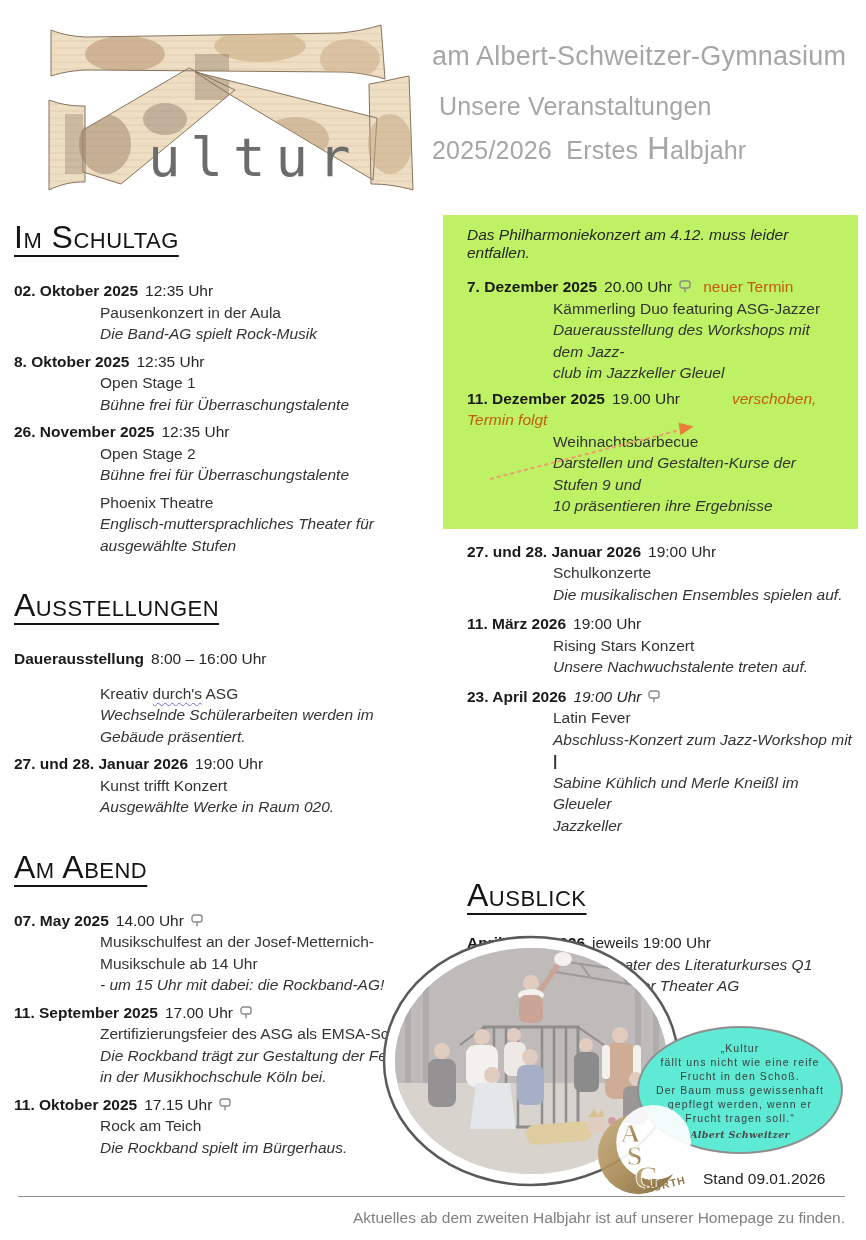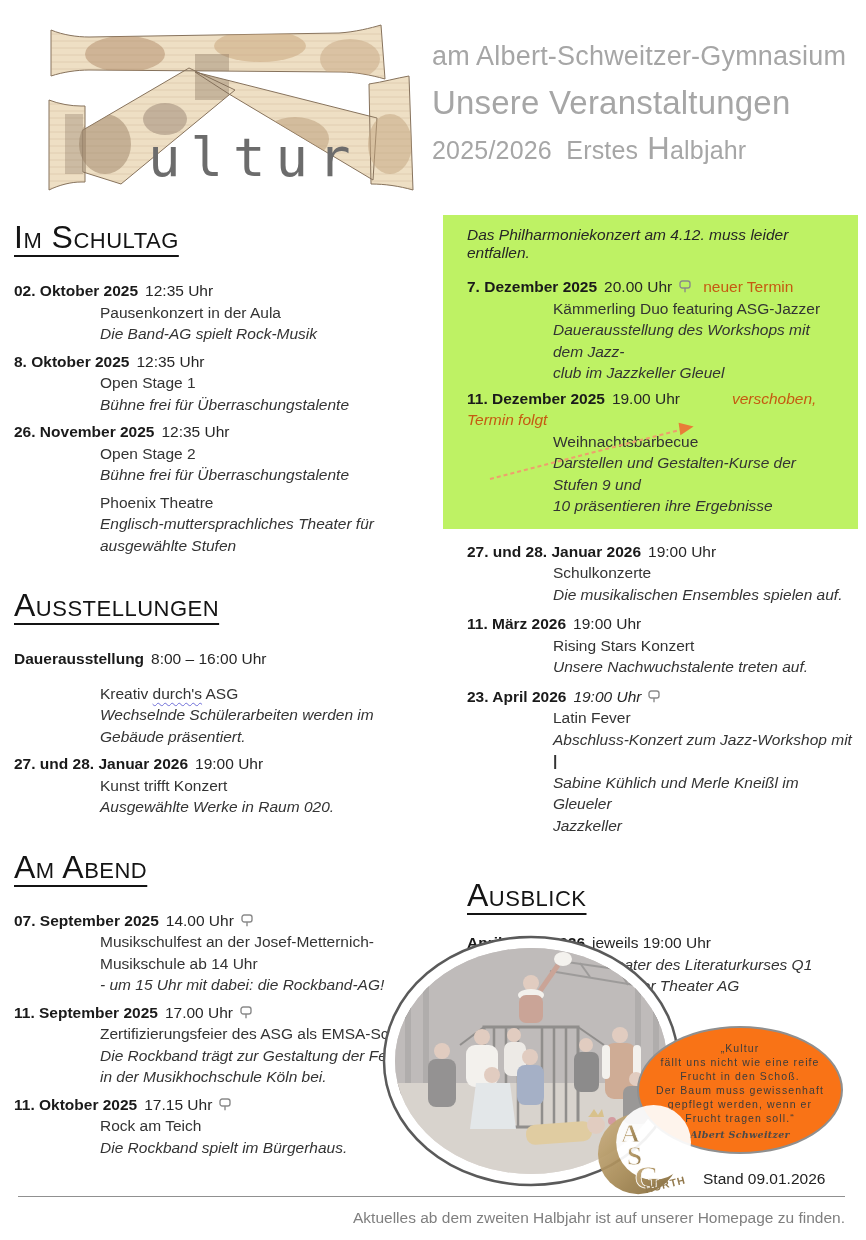--- a/index.html
+++ b/index.html
@@ -5,21 +5,21 @@
   html,body{margin:0;padding:0;}
   body{width:866px;height:1240px;position:relative;background:#ffffff;
        font-family:"Liberation Sans",sans-serif;color:#262626;overflow:hidden;}
 
   
   #k-logo{position:absolute;left:45px;top:24px;width:376px;height:172px;}
   #logo-word{position:absolute;left:148px;top:126px;font-family:"DejaVu Sans Mono",monospace;
              font-size:54px;letter-spacing:10px;color:#6c6c6c;}
   .hdr-line{position:absolute;left:432px;color:#a6a6a6;letter-spacing:0.2px;}
   #title1{top:41px;font-size:27px;}
-  #title2{top:84px;font-size:33px;}
+  #title2{top:92px;font-size:25px;margin-left:7px;}
   #title3{top:131px;font-size:25px;}
   .hword{display:inline-block;margin-left:9px;}
   .hword::first-letter{font-size:31px;}
 
   
   #left-col{position:absolute;left:14px;top:218px;width:422px;}
   #right-col{position:absolute;left:443px;top:215px;width:415px;box-sizing:border-box;}
 
   h2.section-heading{font-weight:400;font-variant:small-caps;font-size:32px;line-height:38px;
       color:#141414;margin:0 0 24px 0;letter-spacing:0.5px;
@@ -49,21 +49,21 @@
   #notice-box{background:#bef264;padding:11px 14px 8px 24px;position:relative;margin-bottom:12px;}
   #notice-box .event{margin-bottom:4px;}
   .notice{font-style:italic;font-size:15.5px;margin-bottom:14px;color:#262626;}
   #arrow-svg{position:absolute;left:44px;top:204px;width:215px;height:66px;pointer-events:none;}
   .rc-indent{margin-left:24px;}
   .rc-indent .event{margin-bottom:8px;}
 
   
   #photo{position:absolute;left:380px;top:933px;width:302px;height:256px;z-index:1;}
   #bubble{position:absolute;left:637px;top:1026px;width:202px;height:124px;z-index:3;
-          background:#f97316;border:2px solid #8f8f8f;border-radius:50%;
+          background:#5eead4;border:2px solid #8f8f8f;border-radius:50%;
           display:flex;flex-direction:column;justify-content:center;align-items:center;
           text-align:center;color:#3c3c3c;}
   #bubble .q-line{font-size:10.5px;line-height:14px;letter-spacing:1.1px;}
   #bubble .attribution{margin-top:4px;font-family:"DejaVu Serif",serif;font-style:italic;
           font-weight:700;font-size:9.5px;letter-spacing:0.3px;color:#4a4a4a;}
   #badge{position:absolute;left:596px;top:1104px;width:96px;height:94px;z-index:4;}
   #stand{position:absolute;left:703px;top:1170px;font-size:15.5px;color:#222222;z-index:5;}
 
   
   #footer-rule{position:absolute;left:18px;top:1196px;width:827px;border-top:1.5px solid #909090;}
@@ -162,21 +162,21 @@
             <div class="line italic">Ausgewählte Werke in Raum 020.</div>
           </div>
         </div>
       </div>
   </section>
 
   <section id="sec-am-abend">
     <h2 class="section-heading">Am Abend</h2>
     <div>
         <div class="event">
-          <div class="event-head"><span class="date">07. September 2025</span><span class="time">14.00 Uhr</span><svg class="vm" width="12" height="13" viewBox="0 0 12 13">
+          <div class="event-head"><span class="date">07. May 2025</span><span class="time">14.00 Uhr</span><svg class="vm" width="12" height="13" viewBox="0 0 12 13">
               <rect x="1" y="1" width="10" height="7" rx="2.2" fill="none" stroke="#8a8a8a" stroke-width="1.4"></rect>
               <line x1="6" y1="8" x2="6" y2="12.2" stroke="#8a8a8a" stroke-width="1.4"></line>
             </svg></div>
           <div class="event-lines">
             <div class="line">Musikschulfest an der Josef-Metternich-</div>
             <div class="line">Musikschule ab 14 Uhr</div>
             <div class="line italic">- um 15 Uhr mit dabei: die Rockband-AG!</div>
           </div>
         </div>
         <div class="event">

